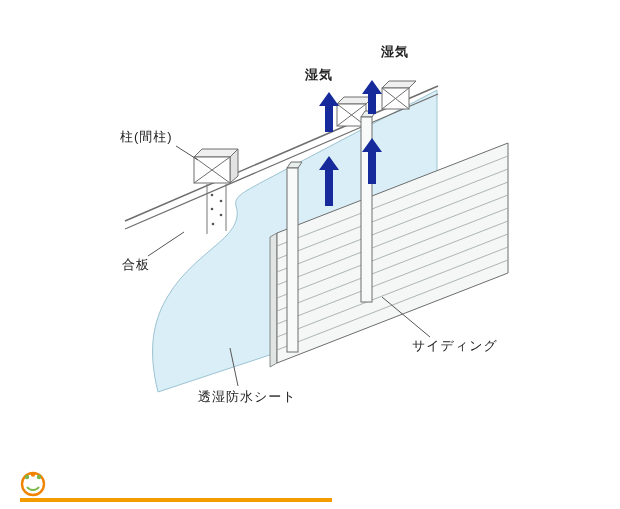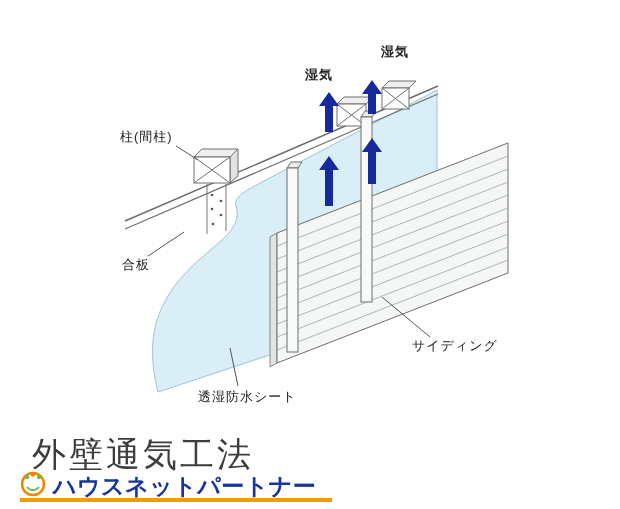--- a/index.html
+++ b/index.html
@@ -113,27 +113,25 @@
     </g>
 
     <text x="305" y="79" class="jp blue" fill="#1746c0">湿気</text>
     <text x="381" y="56" class="jp blue" fill="#1746c0">湿気</text>
     <text x="120" y="141" class="jp">柱(間柱)</text>
     <text x="122" y="269" class="jp">合板</text>
     <text x="198" y="401" class="jp">透湿防水シート</text>
     <text x="412" y="350" class="jp">サイディング</text>
   </svg>
 
-  <div class="footer-title">外壁通気工法</div>
 
   <div class="brand-row">
     <svg class="brand-logo" viewBox="0 0 32 32">
       <circle cx="16" cy="16" r="11" fill="none" stroke="#f08300" stroke-width="2.4"></circle>
       <circle cx="10" cy="9" r="2.2" fill="#7ab648"></circle>
       <circle cx="16" cy="6.5" r="2.2" fill="#f08300"></circle>
       <circle cx="22" cy="9" r="2.2" fill="#7ab648"></circle>
       <path d="M10,19 C13,23 19,23 22,19" fill="none" stroke="#7ab648" stroke-width="2"></path>
     </svg>
-    <div class="brand-name" style="color: rgb(24, 52, 158);">ハウスネットパートナー</div>
     <div class="brand-underline" style="background: rgb(244, 155, 0);"></div>
   </div>
 
 </div>
 
 </body></html>

